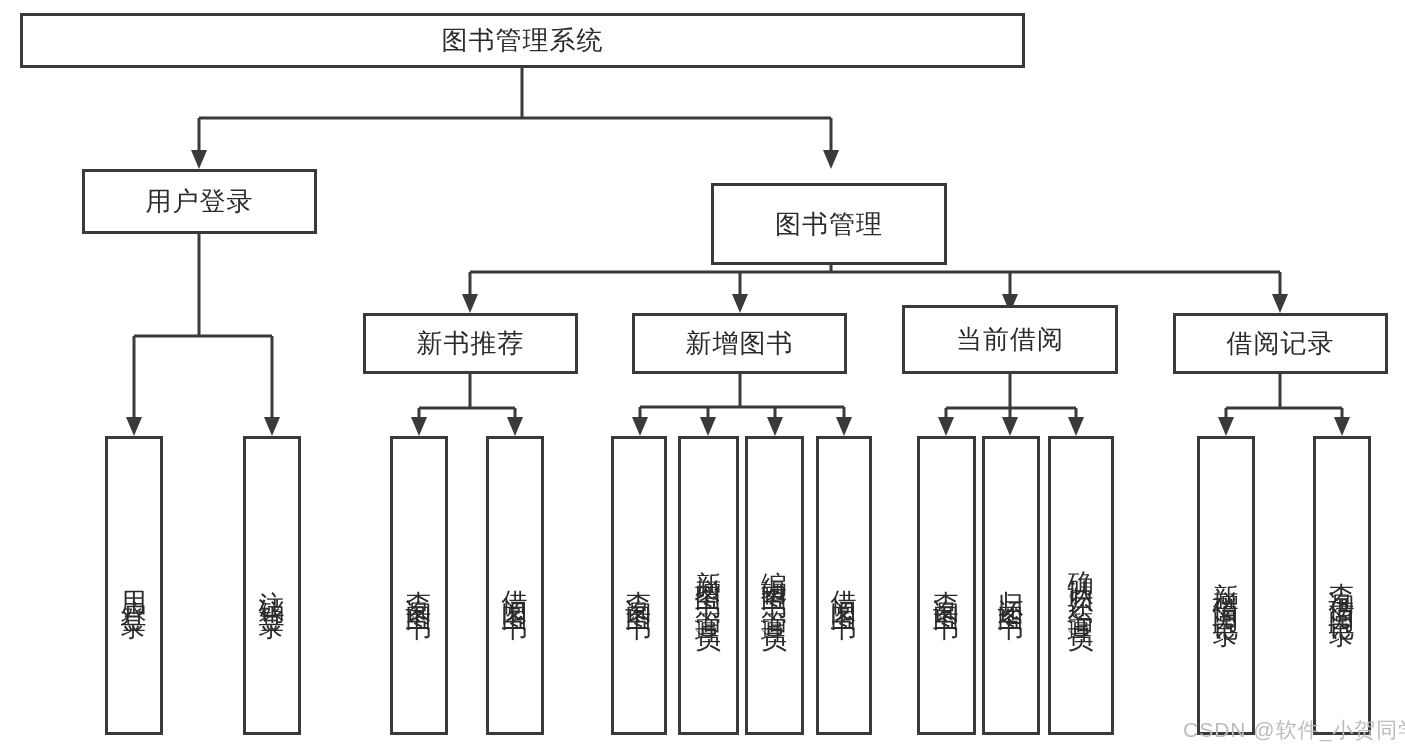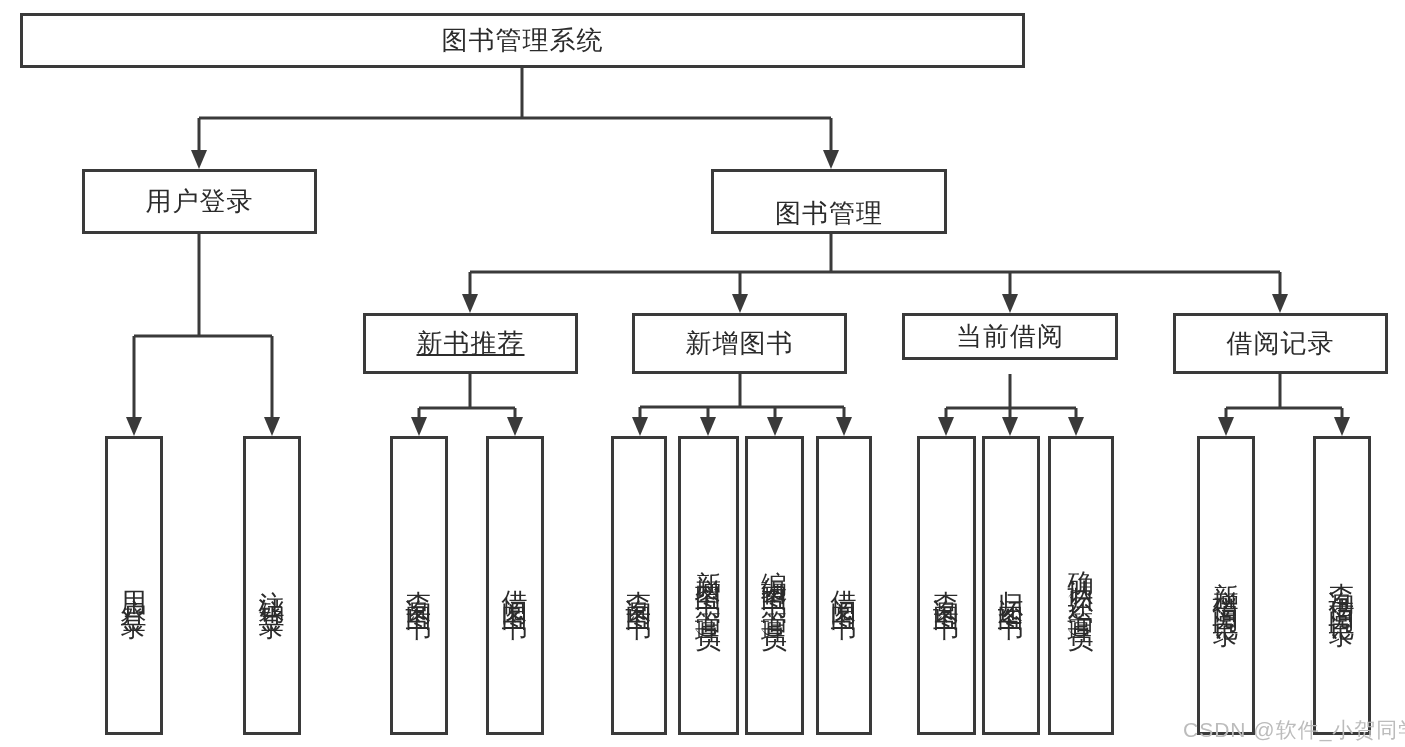--- a/index.html
+++ b/index.html
@@ -96,31 +96,31 @@
     <polygon points="1334,417 1350,417 1342,436"></polygon>
   </svg>
 
   <div class="box" style="left:20px; top:13px; width:1005px; height:55px;">
     <span>图书管理系统</span>
   </div>
 
   <div class="box" style="left:82px; top:169px; width:235px; height:65px;">
     <span>用户登录</span>
   </div>
-  <div class="box" style="left:711px; top:169px; width:236px; height:65px;align-items:flex-end;">
+  <div class="box" style="left:711px; top:183px; width:236px; height:82px;">
     <span>图书管理</span>
   </div>
 
-  <div class="box" style="left:363px; top:313px; width:215px; height:61px;text-decoration:underline;">
+  <div class="box" style="left:363px; top:313px; width:215px; height:61px;">
     <span>新书推荐</span>
   </div>
   <div class="box" style="left:632px; top:313px; width:215px; height:61px;">
     <span>新增图书</span>
   </div>
-  <div class="box" style="left:902px; top:313px; width:216px; height:47px;align-items:center;">
+  <div class="box" style="left:902px; top:305px; width:216px; height:69px;align-items:center;">
     <span>当前借阅</span>
   </div>
   <div class="box" style="left:1173px; top:313px; width:215px; height:61px;">
     <span>借阅记录</span>
   </div>
 
   <div class="box vbox" style="left:105px; top:436px; width:58px; height:299px;">
     <span>用户登录</span>
   </div>
   <div class="box vbox" style="left:243px; top:436px; width:58px; height:299px;">

